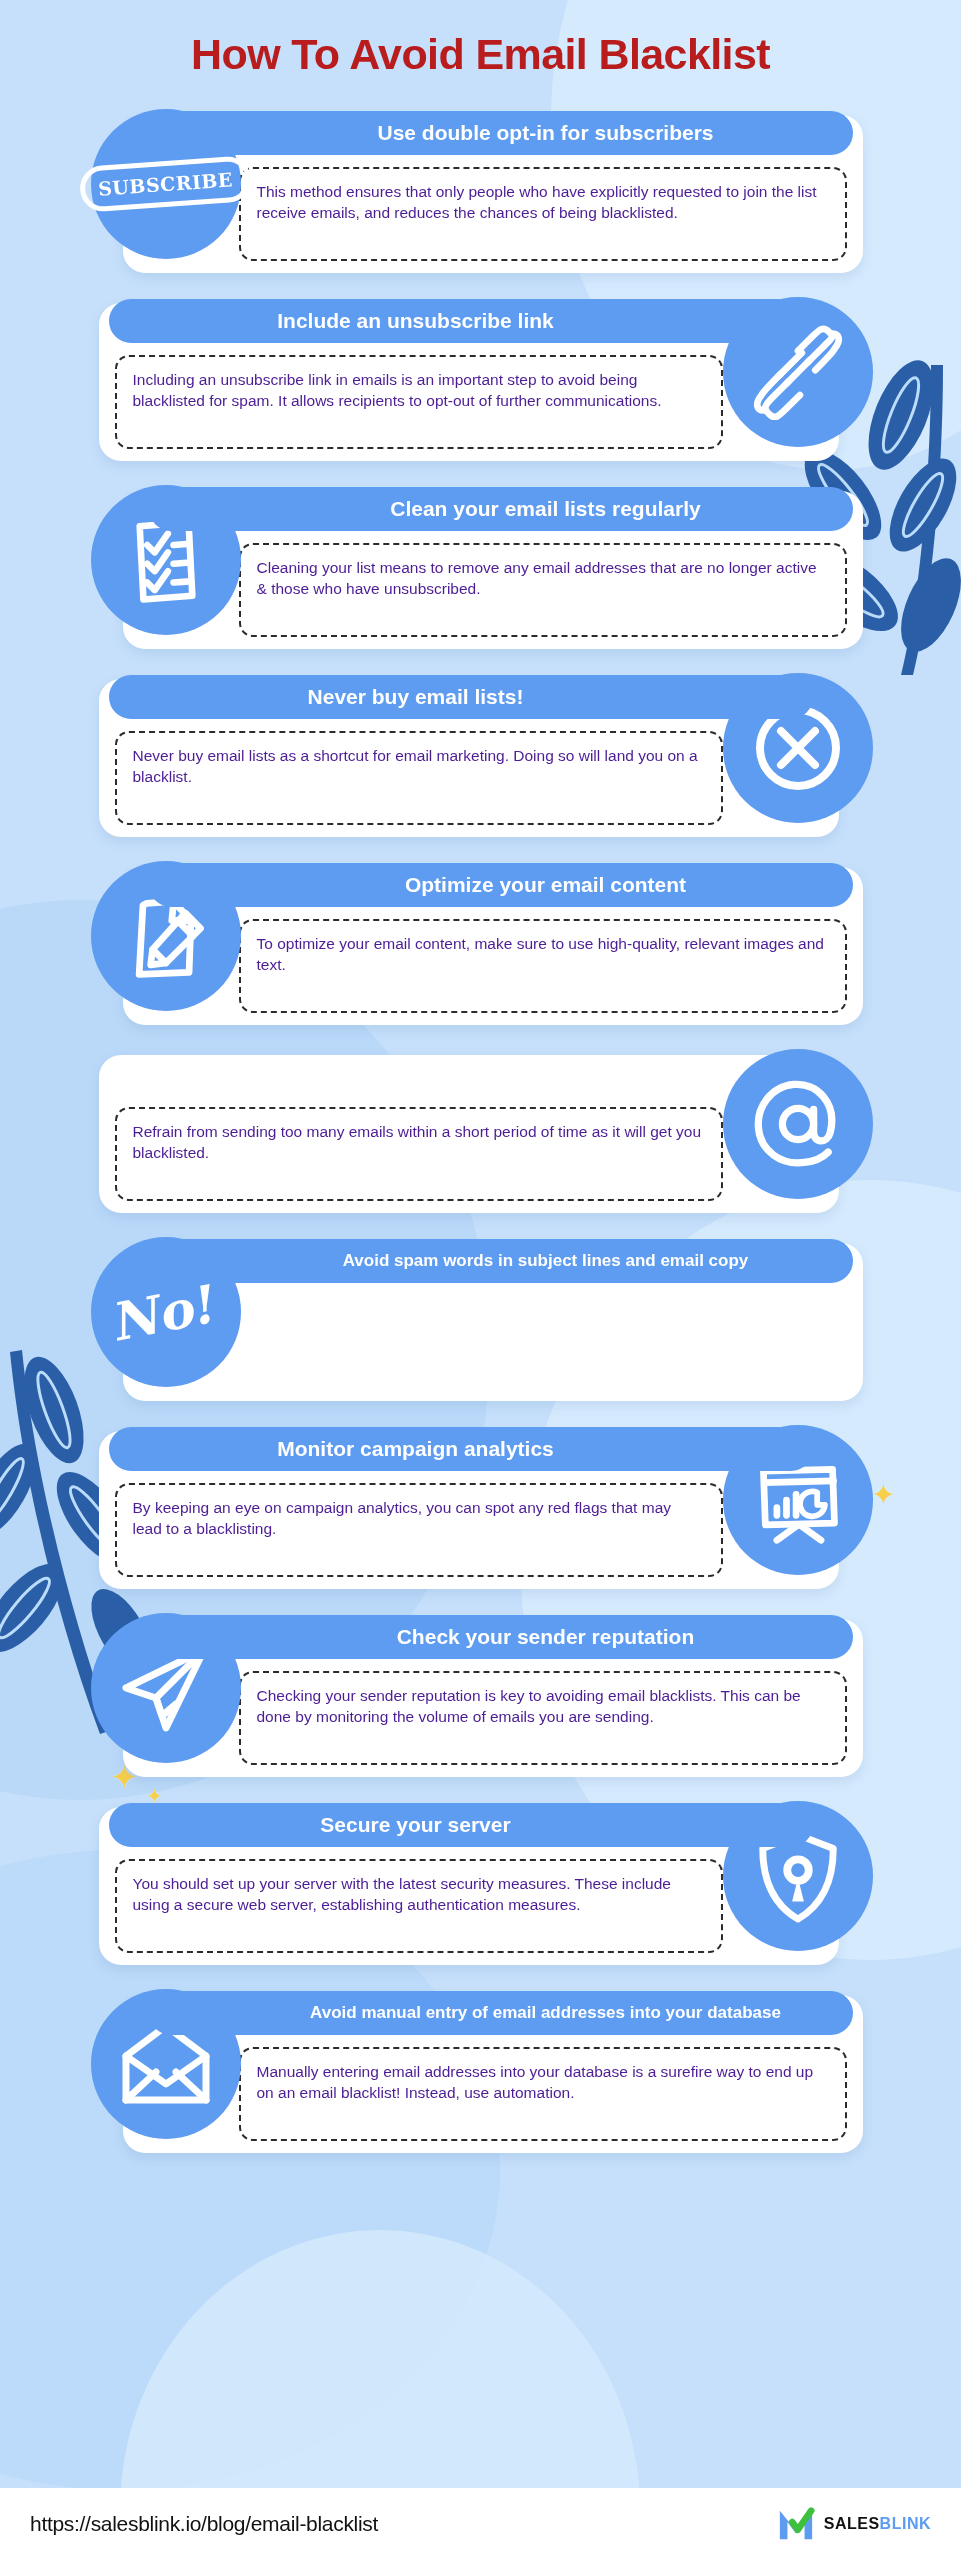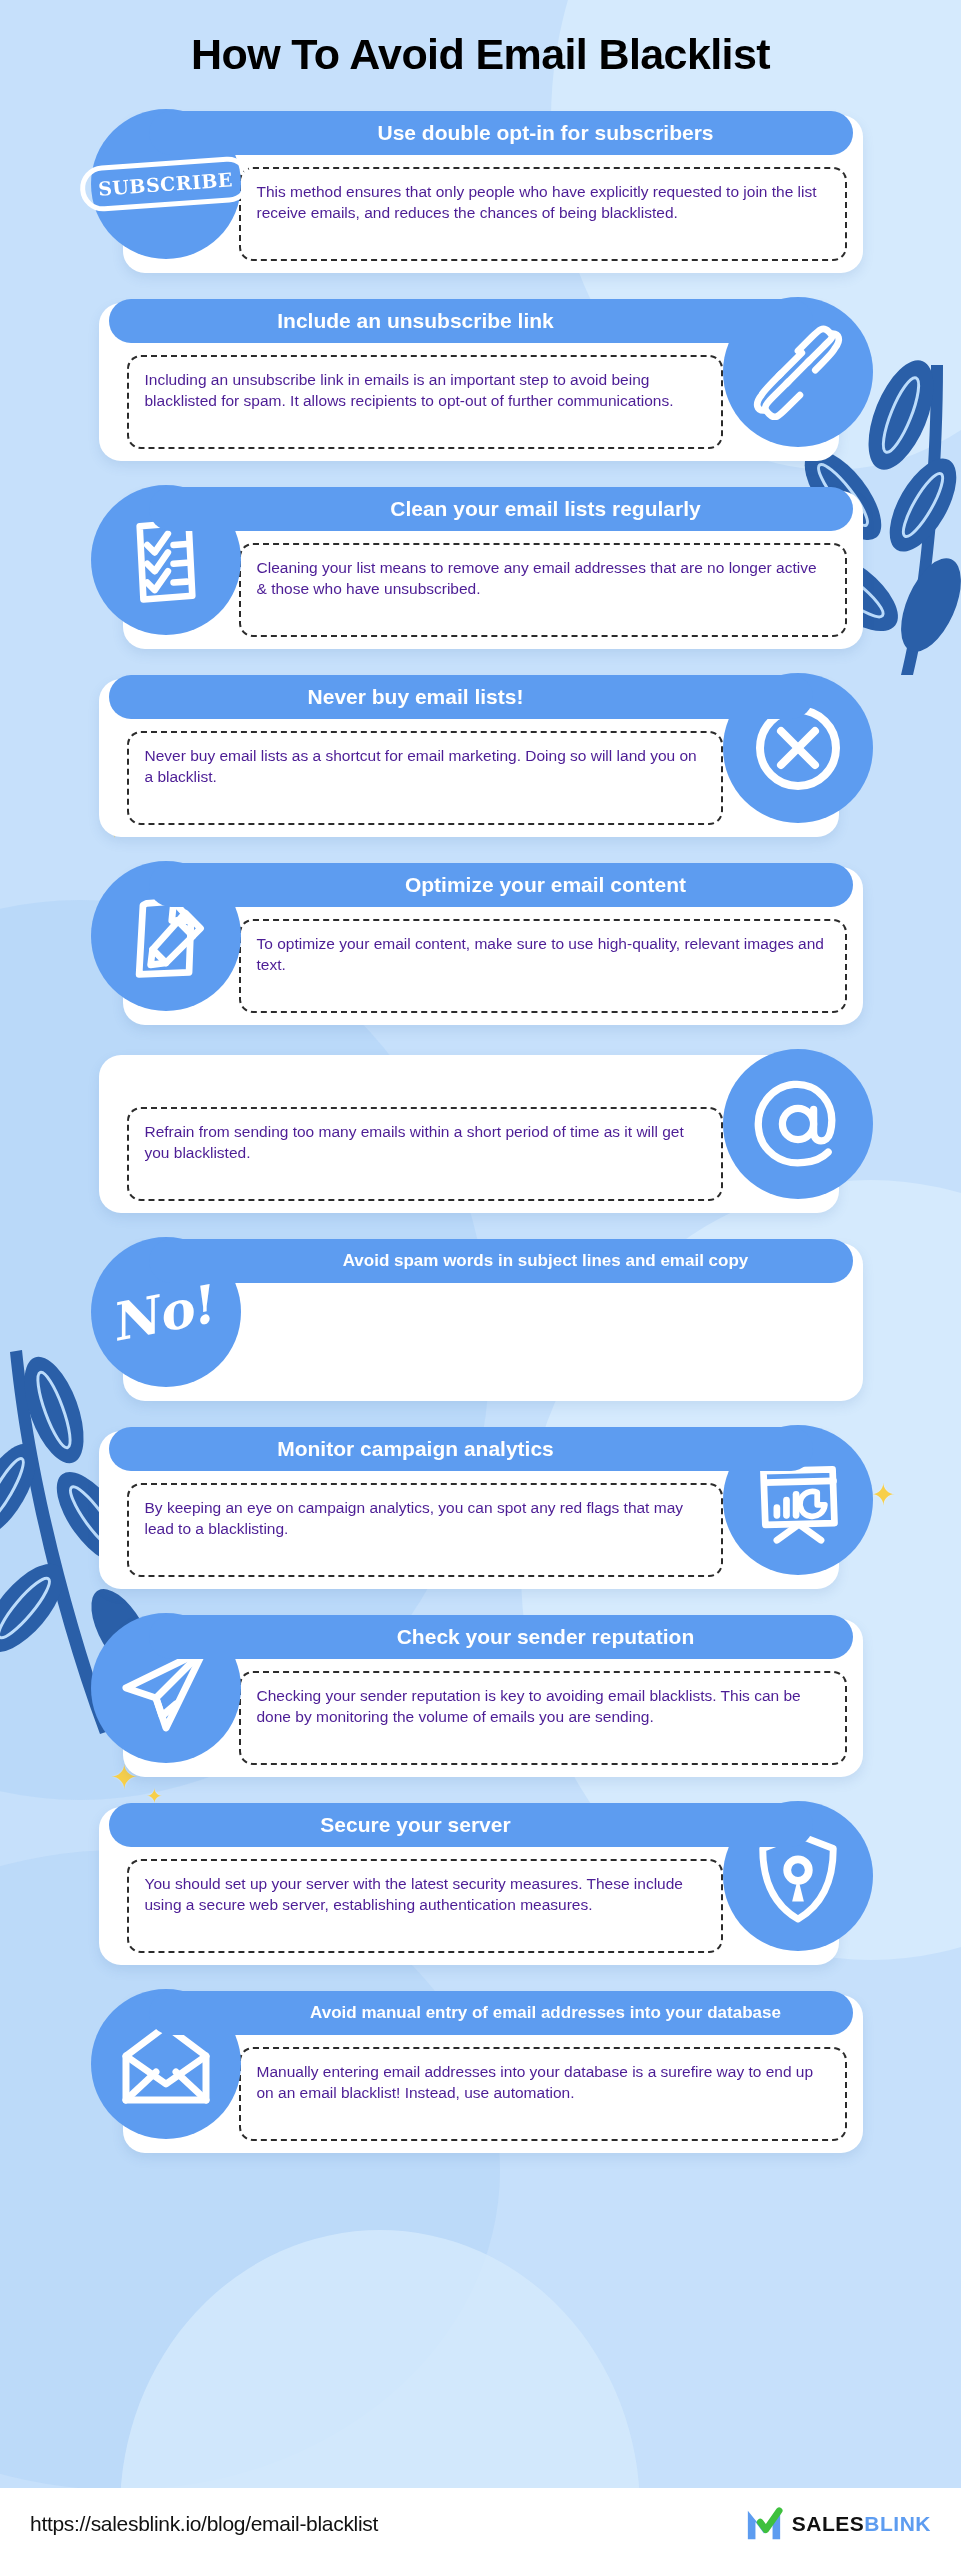--- a/index.html
+++ b/index.html
@@ -25,21 +25,21 @@
     position: absolute;
     background: #b1d4f7;
     border-radius: 50%;
   }
 
   
   #page-title {
     position: relative;
     z-index: 5;
     text-align: center;
-    color: #000000;
+    color: #b91c1c;
     font-size: 43px;
     font-weight: bold;
     letter-spacing: -0.6px;
     padding-top: 30px;
   }
 
   
   #cards {
     position: relative;
     z-index: 4;
@@ -119,21 +119,21 @@
     border: 2px dashed #2b2b2b;
     border-radius: 14px;
     padding: 12px 16px 8px 16px;
     font-size: 15.5px;
     line-height: 1.38;
     color: #4c1d95;
     z-index: 2;
     overflow: hidden;
   }
   .card.left-icon .body-box  { left: 178px; right: 54px; }
-  .card.right-icon .body-box { left: 66px; right: 178px; }
+  .card.right-icon .body-box { left: 54px; right: 178px; }
 
   
   .hicon { display: block; }
   .hicon path, .hicon line, .hicon polyline, .hicon polygon, .hicon rect,
   .hicon circle, .hicon ellipse {
     stroke: #ffffff;
     stroke-width: 7;
     stroke-linecap: round;
     stroke-linejoin: round;
     fill: none;
@@ -190,21 +190,21 @@
     padding: 0 30px;
     z-index: 10;
   }
   #footer-url {
     font-size: 21px;
     font-weight: normal;
     color: #111;
     letter-spacing: -0.3px;
   }
   .brand { display: flex; align-items: center; gap: 9px; }
-  .brand-name { font-size: 21px; font-weight: bold; letter-spacing: 0.5px; }
+  .brand-name { font-size: 16px; font-weight: bold; letter-spacing: 0.5px; }
   .brand-name .sales { color: #111; }
   .brand-name .blink { color: #5d9cf0; }
 </style>
 </head>
 <body>
 
 <div id="bg-layer">
   <div class="blob-light" style="width:560px;height:700px;right:-150px;top:-230px;"></div>
   <div class="blob-lighter" style="width:820px;height:900px;left:-330px;top:900px;opacity:.55;"></div>
   <div class="blob-light" style="width:700px;height:780px;right:-260px;top:1180px;"></div>

